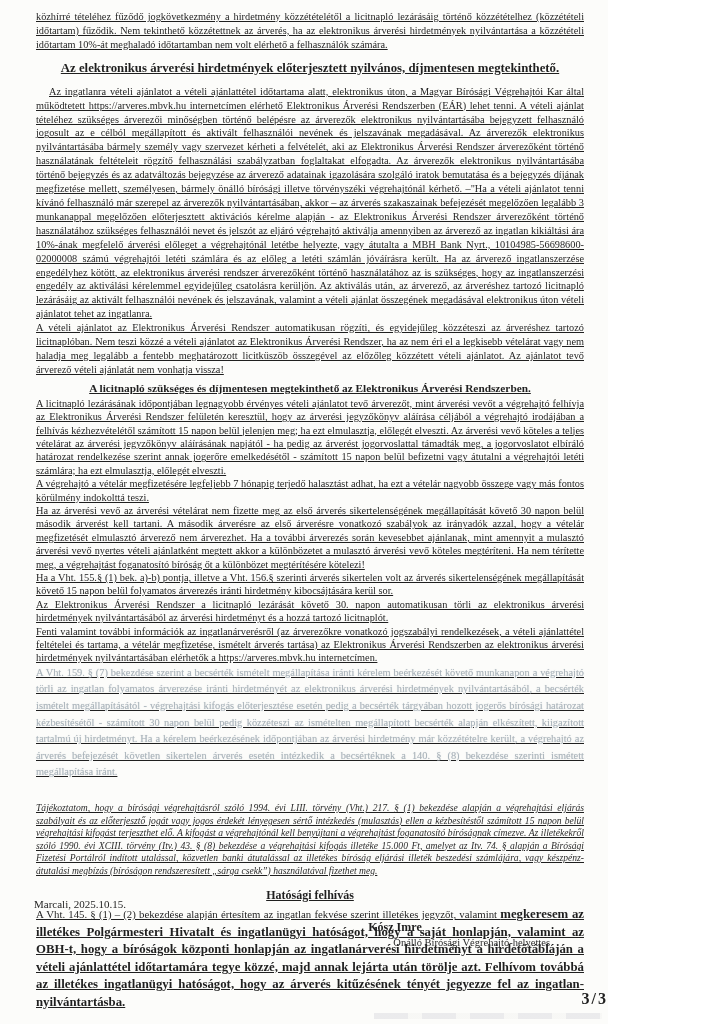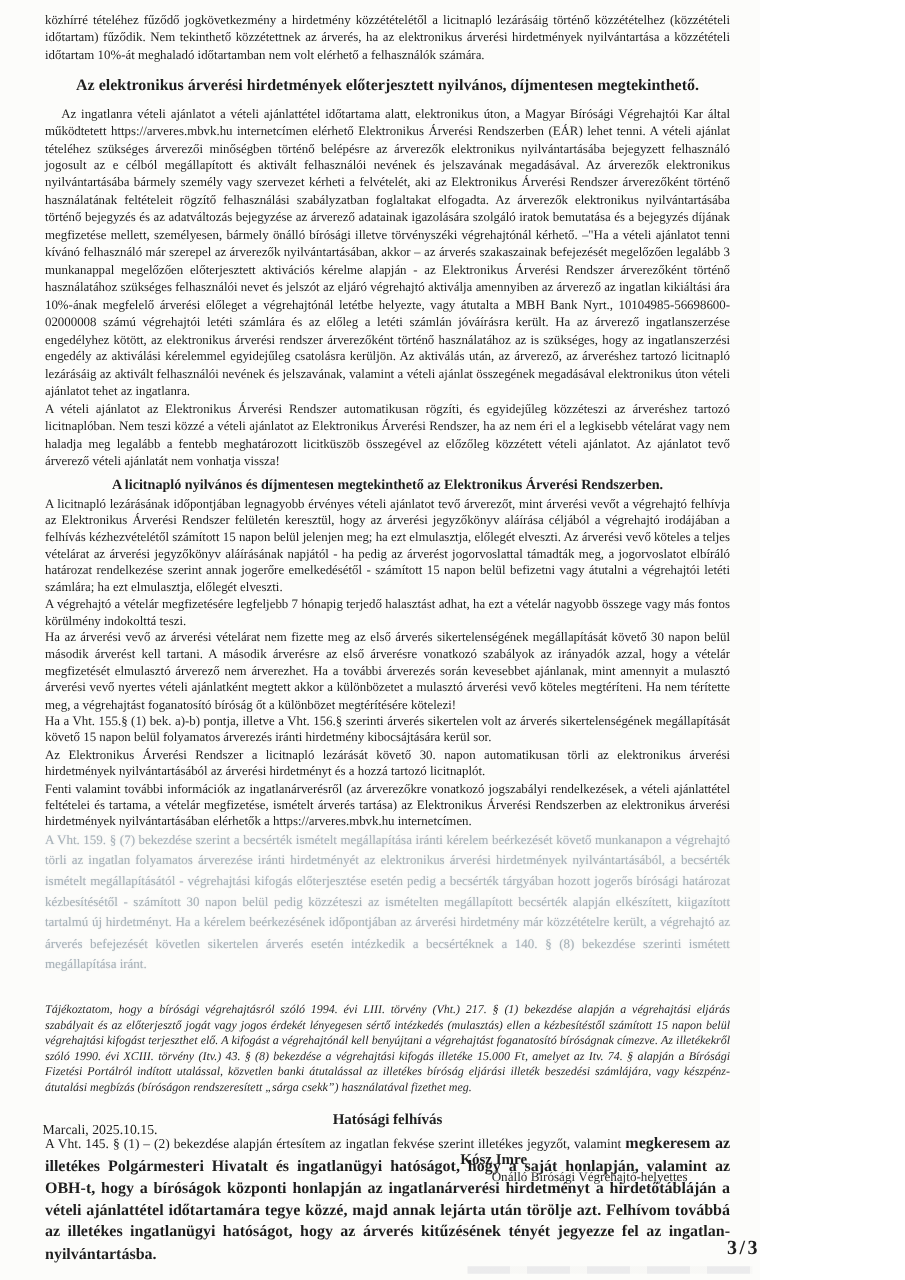--- a/index.html
+++ b/index.html
@@ -3,20 +3,21 @@
 <meta charset="utf-8">
 <style>
   html,body{margin:0;padding:0;background:#ffffff;}
   .page{
     width:608px;height:1024px;box-sizing:border-box;position:relative;
     background:#fcfcfa;
     font-family:"Liberation Serif","DejaVu Serif",serif;
     color:#1f1f1f;
     padding:10px 24px 0 36px;
     overflow:hidden;
+    text-decoration:underline;
   }
   .body-par{font-size:10.3px;line-height:13.9px;text-align:justify;margin:0;}
   .indent{text-indent:13px;}
   .h1{font-size:12.8px;font-weight:bold;text-align:center;margin:9px 10px 9px;}
   .h2{font-size:11.3px;font-weight:bold;text-align:center;margin:5px 0 3px;}
   .h3{font-size:12px;font-weight:bold;text-align:center;margin:11px 0 3px;}
   .licit{line-height:13.4px;}
   .faded{
     color:#a9b3ba;font-size:10.4px;line-height:16.6px;
     text-shadow:0 0 1px rgba(173,182,190,.55);
@@ -41,21 +42,21 @@
 <div class="page">
 
   <p class="body-par">közhírré tételéhez fűződő jogkövetkezmény a hirdetmény közzétételétől a licitnapló lezárásáig történő közzétételhez (közzétételi időtartam) fűződik. Nem tekinthető közzétettnek az árverés, ha az elektronikus árverési hirdetmények nyilvántartása a közzétételi időtartam 10%-át meghaladó időtartamban nem volt elérhető a felhasználók számára.</p>
 
   <div class="h1">Az elektronikus árverési hirdetmények előterjesztett nyilvános, díjmentesen megtekinthető.</div>
 
   <p class="body-par indent">Az ingatlanra vételi ajánlatot a vételi ajánlattétel időtartama alatt, elektronikus úton, a Magyar Bírósági Végrehajtói Kar által működtetett https://arveres.mbvk.hu internetcímen elérhető Elektronikus Árverési Rendszerben (EÁR) lehet tenni. A vételi ajánlat tételéhez szükséges árverezői minőségben történő belépésre az árverezők elektronikus nyilvántartásába bejegyzett felhasználó jogosult az e célból megállapított és aktivált felhasználói nevének és jelszavának megadásával. Az árverezők elektronikus nyilvántartásába bármely személy vagy szervezet kérheti a felvételét, aki az Elektronikus Árverési Rendszer árverezőként történő használatának feltételeit rögzítő felhasználási szabályzatban foglaltakat elfogadta. Az árverezők elektronikus nyilvántartásába történő bejegyzés és az adatváltozás bejegyzése az árverező adatainak igazolására szolgáló iratok bemutatása és a bejegyzés díjának megfizetése mellett, személyesen, bármely önálló bírósági illetve törvényszéki végrehajtónál kérhető. –"Ha a vételi ajánlatot tenni kívánó felhasználó már szerepel az árverezők nyilvántartásában, akkor – az árverés szakaszainak befejezését megelőzően  legalább 3 munkanappal megelőzően előterjesztett aktivációs kérelme alapján - az Elektronikus Árverési Rendszer árverezőként történő használatához szükséges felhasználói nevet és jelszót az eljáró végrehajtó aktiválja amennyiben az árverező az ingatlan kikiáltási ára 10%-ának megfelelő árverési előleget a végrehajtónál letétbe helyezte, vagy átutalta a  MBH Bank Nyrt., 10104985-56698600-02000008  számú végrehajtói letéti számlára és az előleg a letéti számlán jóváírásra került. Ha az árverező ingatlanszerzése engedélyhez kötött, az elektronikus árverési rendszer árverezőként történő használatához az is szükséges, hogy az ingatlanszerzési engedély az aktiválási kérelemmel egyidejűleg csatolásra kerüljön. Az aktiválás után, az árverező, az árveréshez tartozó licitnapló lezárásáig az aktivált felhasználói nevének és jelszavának, valamint a vételi ajánlat összegének megadásával elektronikus úton vételi ajánlatot tehet az ingatlanra.</p>
 
   <p class="body-par">A vételi ajánlatot az Elektronikus Árverési Rendszer automatikusan rögzíti, és egyidejűleg közzéteszi az árveréshez tartozó licitnaplóban. Nem teszi közzé a vételi ajánlatot az Elektronikus Árverési Rendszer, ha az nem éri el a legkisebb vételárat vagy nem haladja meg legalább a fentebb meghatározott licitküszöb összegével az előzőleg közzétett vételi ajánlatot. Az ajánlatot tevő árverező vételi ajánlatát nem vonhatja vissza!</p>
 
-  <div class="h2">A licitnapló nyilvános és díjmentesen megtekinthető az Elektronikus Árverési Rendszerben.</div>
+  <div class="h2">A licitnapló szükséges és díjmentesen megtekinthető az Elektronikus Árverési Rendszerben.</div>
 
   <p class="body-par licit">A licitnapló lezárásának időpontjában legnagyobb érvényes vételi ajánlatot tevő árverezőt, mint árverési vevőt a végrehajtó felhívja az Elektronikus Árverési Rendszer felületén keresztül, hogy az árverési jegyzőkönyv aláírása céljából a végrehajtó irodájában a felhívás kézhezvételétől számított 15 napon belül jelenjen meg; ha ezt elmulasztja, előlegét elveszti. Az árverési vevő köteles a teljes vételárat az árverési jegyzőkönyv aláírásának napjától - ha pedig az árverést jogorvoslattal támadták meg, a jogorvoslatot elbíráló határozat rendelkezése szerint annak jogerőre emelkedésétől - számított 15 napon belül befizetni vagy átutalni a végrehajtói letéti számlára; ha ezt elmulasztja, előlegét elveszti.</p>
   <p class="body-par licit">A végrehajtó a vételár megfizetésére legfeljebb 7 hónapig terjedő halasztást adhat, ha ezt a vételár nagyobb összege vagy más fontos körülmény indokolttá teszi.</p>
   <p class="body-par licit">Ha az árverési vevő az árverési vételárat nem fizette meg az első árverés sikertelenségének megállapítását követő 30 napon belül második árverést kell tartani. A második árverésre az első árverésre vonatkozó szabályok az irányadók azzal, hogy a vételár megfizetését elmulasztó árverező nem árverezhet. Ha a további árverezés során kevesebbet ajánlanak, mint amennyit a mulasztó árverési vevő nyertes vételi ajánlatként megtett akkor a különbözetet a mulasztó árverési vevő köteles megtéríteni. Ha nem térítette meg, a végrehajtást foganatosító bíróság őt a különbözet megtérítésére kötelezi!</p>
   <p class="body-par licit">Ha a Vht. 155.§ (1) bek. a)-b) pontja, illetve a Vht. 156.§ szerinti árverés sikertelen volt az árverés sikertelenségének megállapítását követő 15 napon belül folyamatos árverezés iránti hirdetmény kibocsájtására kerül sor.</p>
   <p class="body-par licit">Az Elektronikus Árverési Rendszer a licitnapló lezárását követő 30. napon automatikusan törli az elektronikus árverési hirdetmények nyilvántartásából az árverési hirdetményt és a hozzá tartozó licitnaplót.</p>
   <p class="body-par licit">Fenti valamint további információk az ingatlanárverésről (az árverezőkre vonatkozó jogszabályi rendelkezések, a vételi ajánlattétel feltételei és tartama, a vételár megfizetése, ismételt árverés tartása) az Elektronikus Árverési Rendszerben az elektronikus árverési hirdetmények nyilvántartásában elérhetők a https://arveres.mbvk.hu internetcímen.</p>
 
   <p class="body-par faded">A Vht. 159. § (7) bekezdése szerint a becsérték ismételt megállapítása iránti kérelem beérkezését követő munkanapon a végrehajtó törli az ingatlan folyamatos árverezése iránti hirdetményét az elektronikus árverési hirdetmények nyilvántartásából, a becsérték ismételt megállapításától - végrehajtási kifogás előterjesztése esetén pedig a becsérték tárgyában hozott jogerős bírósági határozat kézbesítésétől - számított 30 napon belül pedig közzéteszi az ismételten megállapított becsérték alapján elkészített, kiigazított tartalmú új hirdetményt. Ha a kérelem beérkezésének időpontjában az árverési hirdetmény már közzétételre került, a végrehajtó az árverés befejezését követlen sikertelen árverés esetén intézkedik a becsértéknek a 140. § (8) bekezdése szerinti ismétett megállapítása iránt.</p>
 

